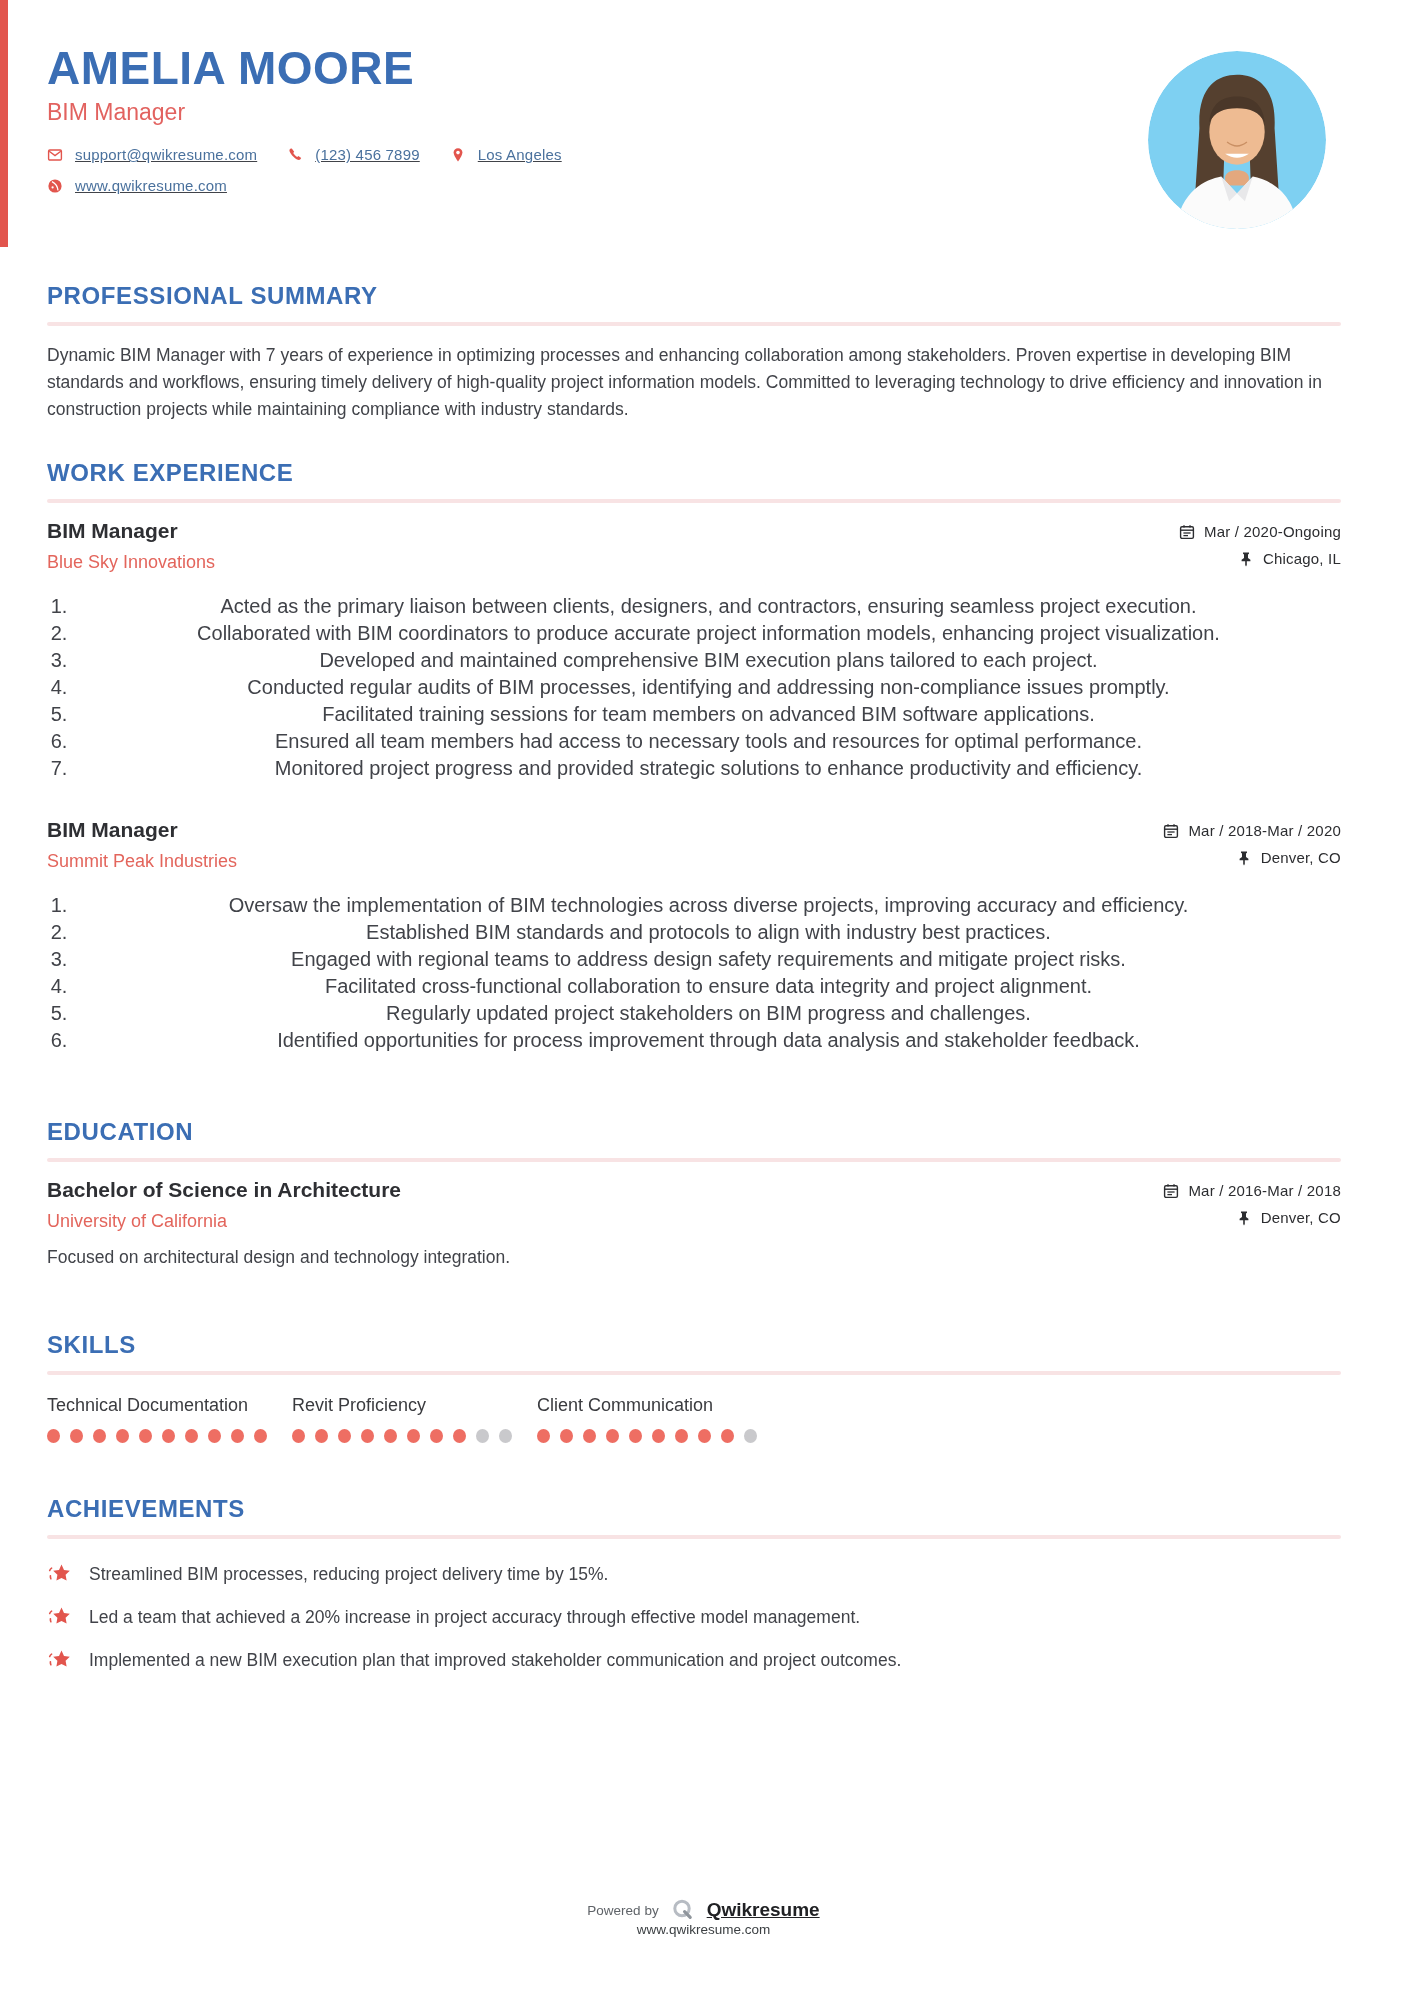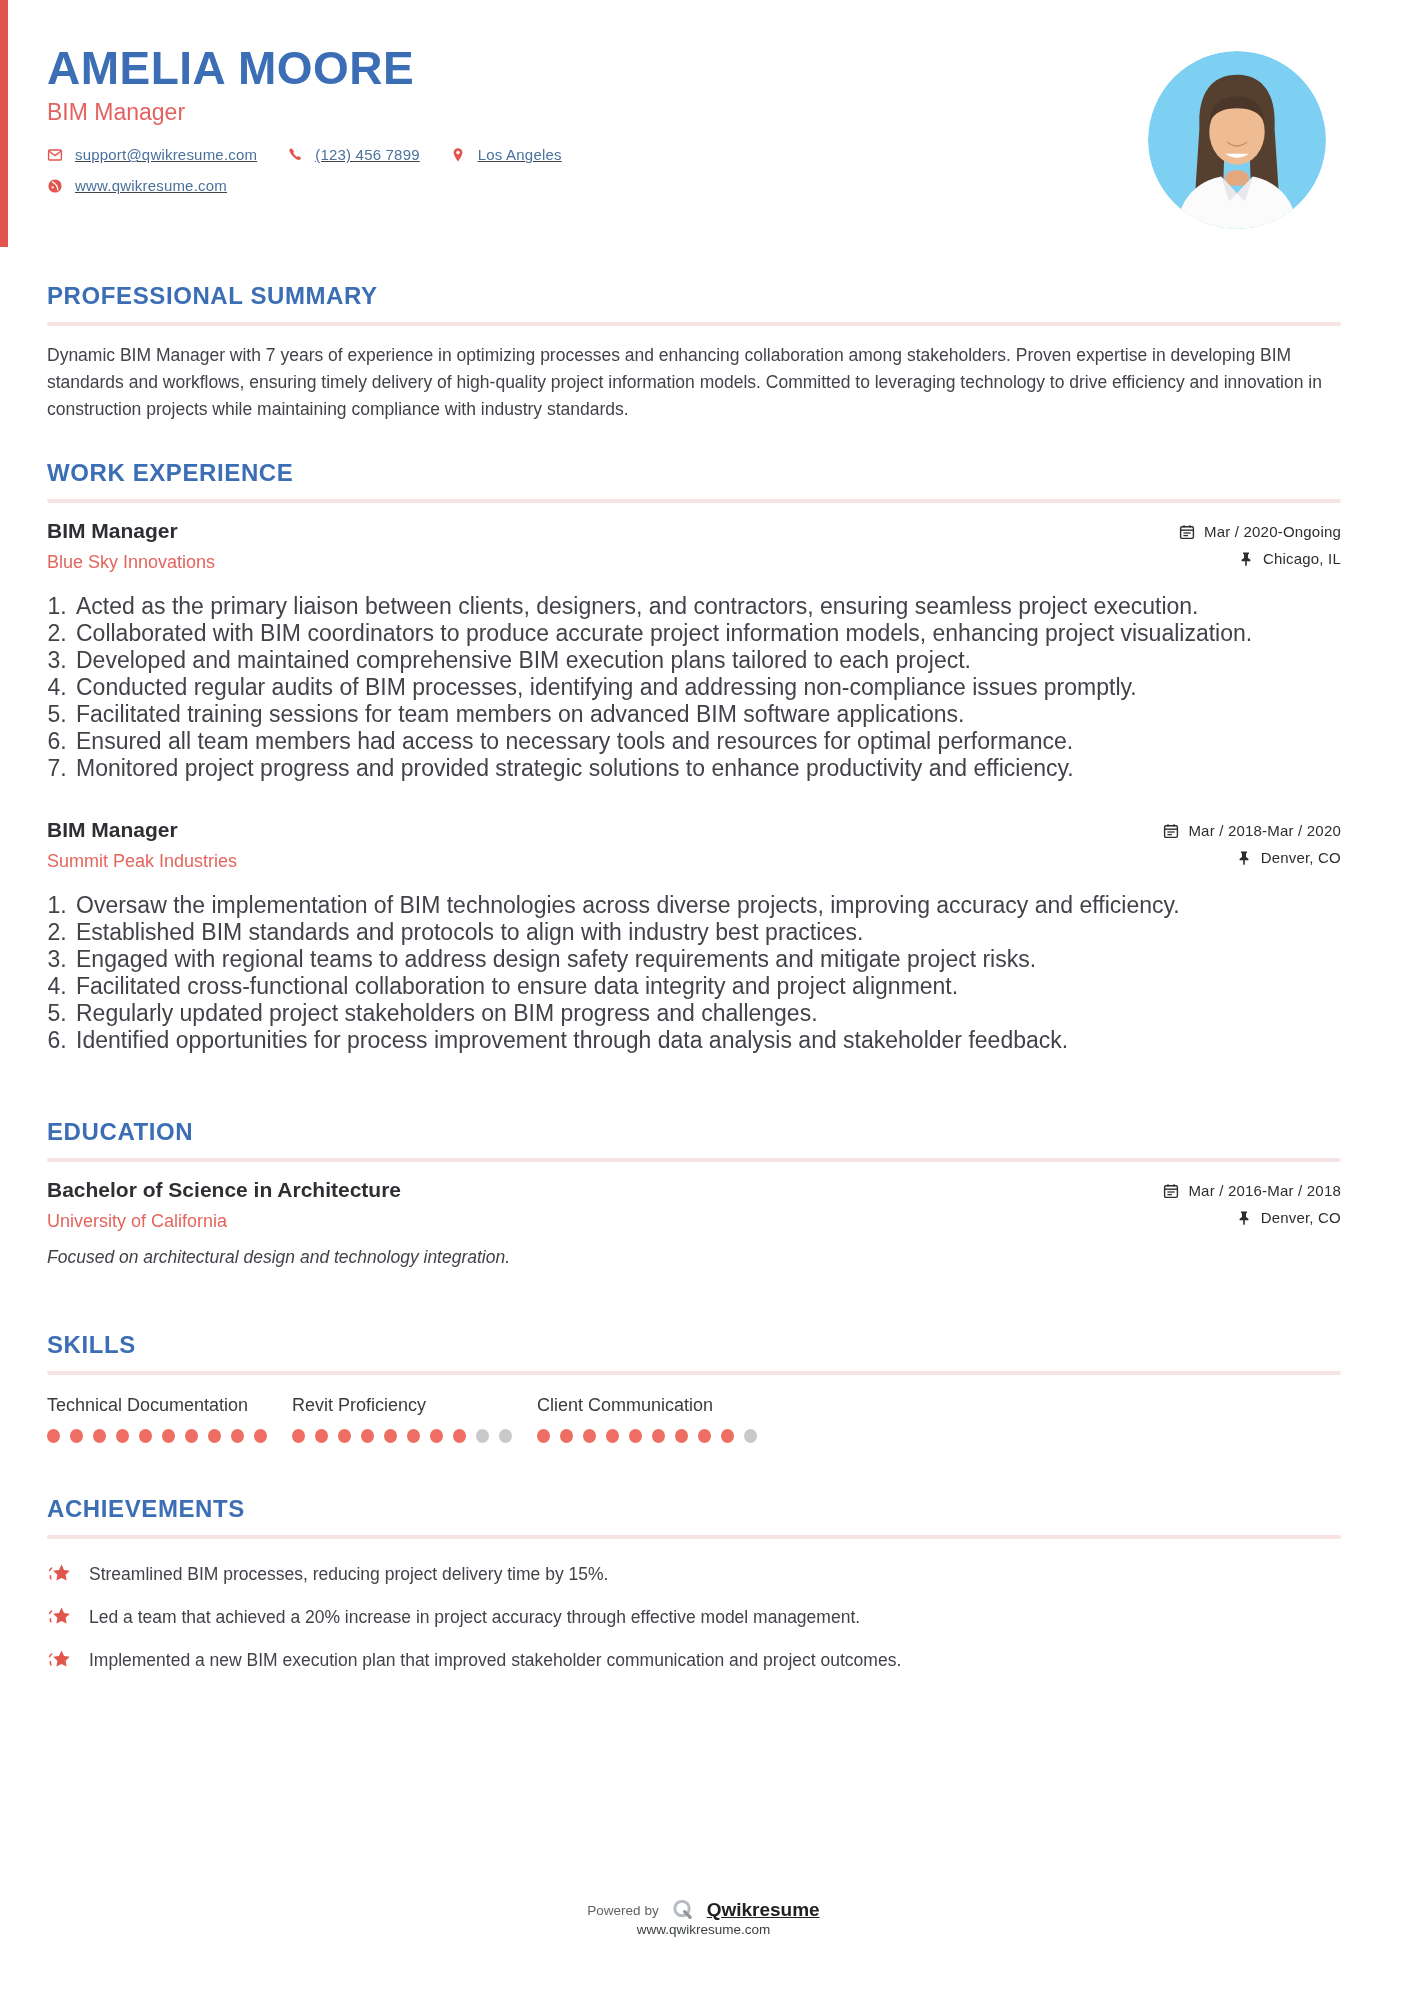--- a/index.html
+++ b/index.html
@@ -84,28 +84,29 @@
   .job-title { font-size: 21px; font-weight: bold; color: #2e2f33; }
   .job-company { margin-top: 9px; font-size: 18px; color: #e3655c; }
   .job-meta { text-align: right; padding-top: 4px; }
   .meta-line { display: flex; justify-content: flex-end; align-items: center; gap: 9px; margin-top: 10px; }
   .meta-line:first-child { margin-top: 0; }
   .meta-line .txt { font-size: 15px; color: #2c2d30; letter-spacing: 0.2px; }
   .micon { display: inline-flex; width: 16px; height: 16px; }
 
   ol.bullets { margin-top: 20px; padding-left: 26px; }
   ol.bullets li {
-    font-size: 23px;
+    font-size: 20px;
     line-height: 27px;
     color: #414349;
     padding-left: 3px;
+    text-align: center;
   }
 
   .education-section { margin-top: 64px; }
-  .edu-desc { margin-top: 12px; font-size: 17.5px; line-height: 27px; color: #414349; font-style: italic; }
+  .edu-desc { margin-top: 12px; font-size: 17.5px; line-height: 27px; color: #414349; }
 
   .skills-section { margin-top: 60px; }
   .skills-grid { margin-top: 20px; display: flex; gap: 8px; }
   .skill { width: 237px; }
   .skill-name { font-size: 18px; color: #3a3b3f; }
   .skill-dots { margin-top: 13px; display: flex; gap: 10px; }
   .dot { width: 13px; height: 14px; border-radius: 50%; display: inline-block; }
   .dot-on { background: #ee6e63; }
   .dot-off { background: #c9c9cc; }
 

